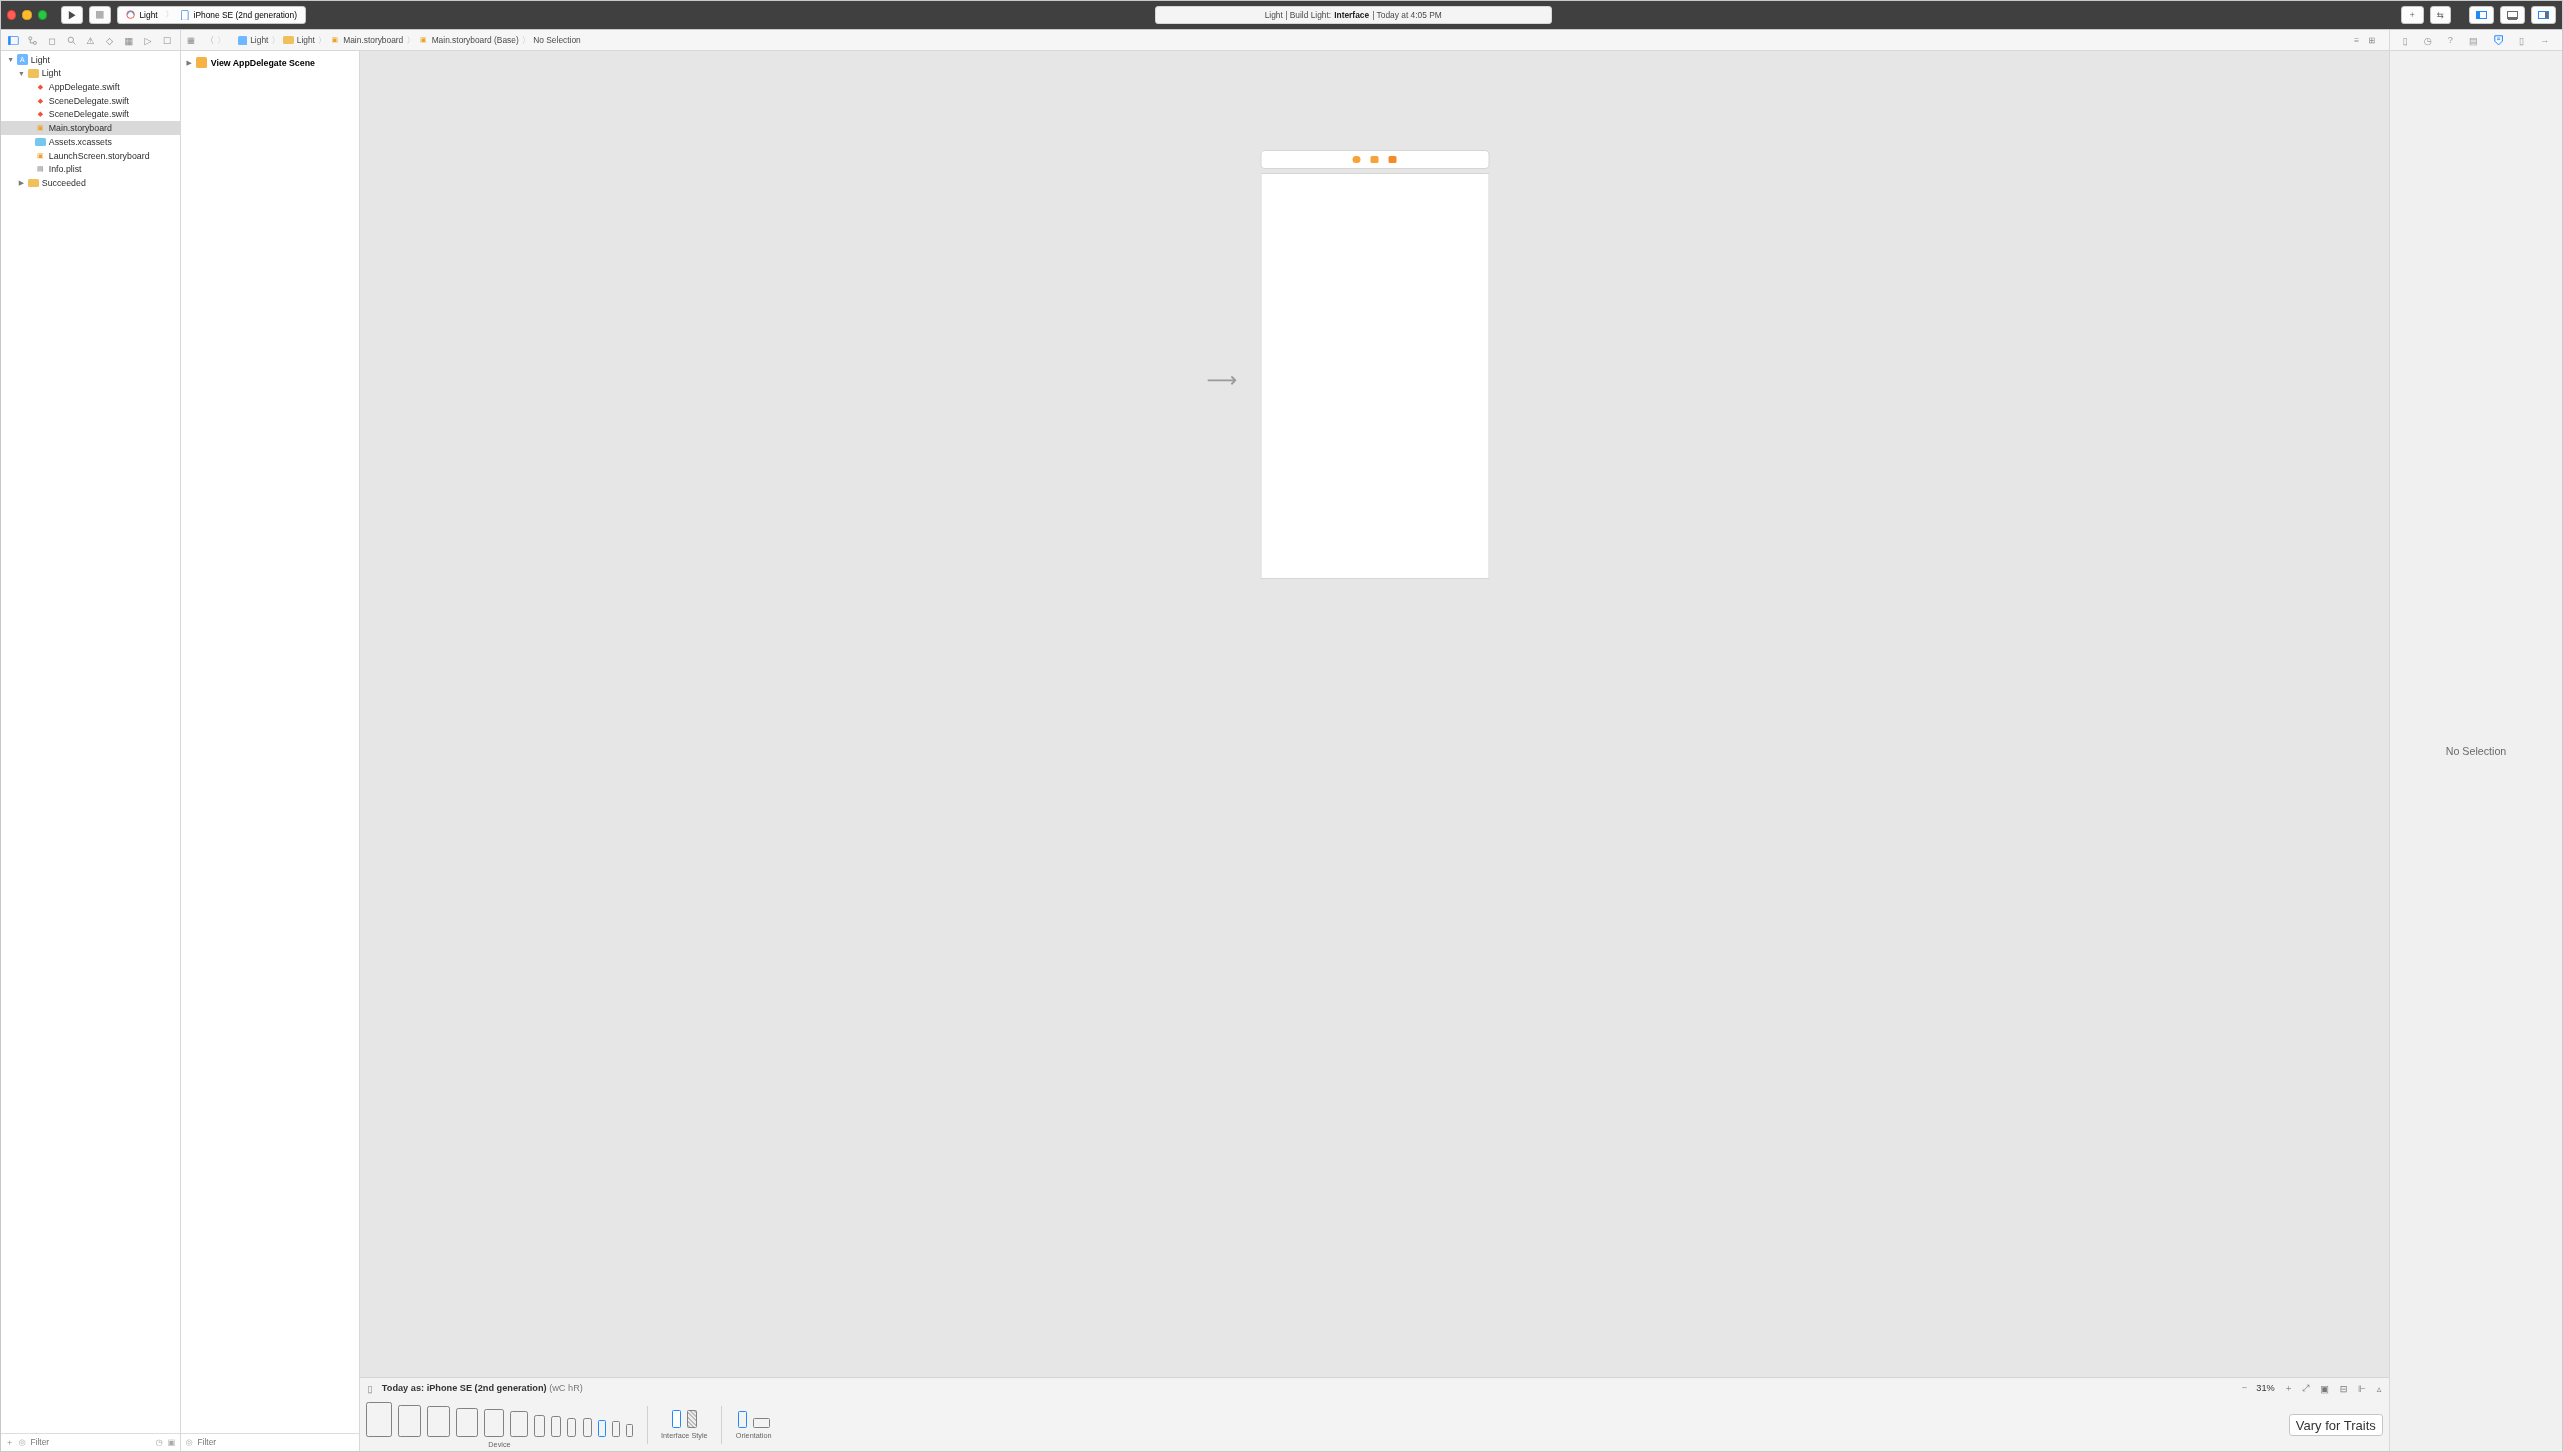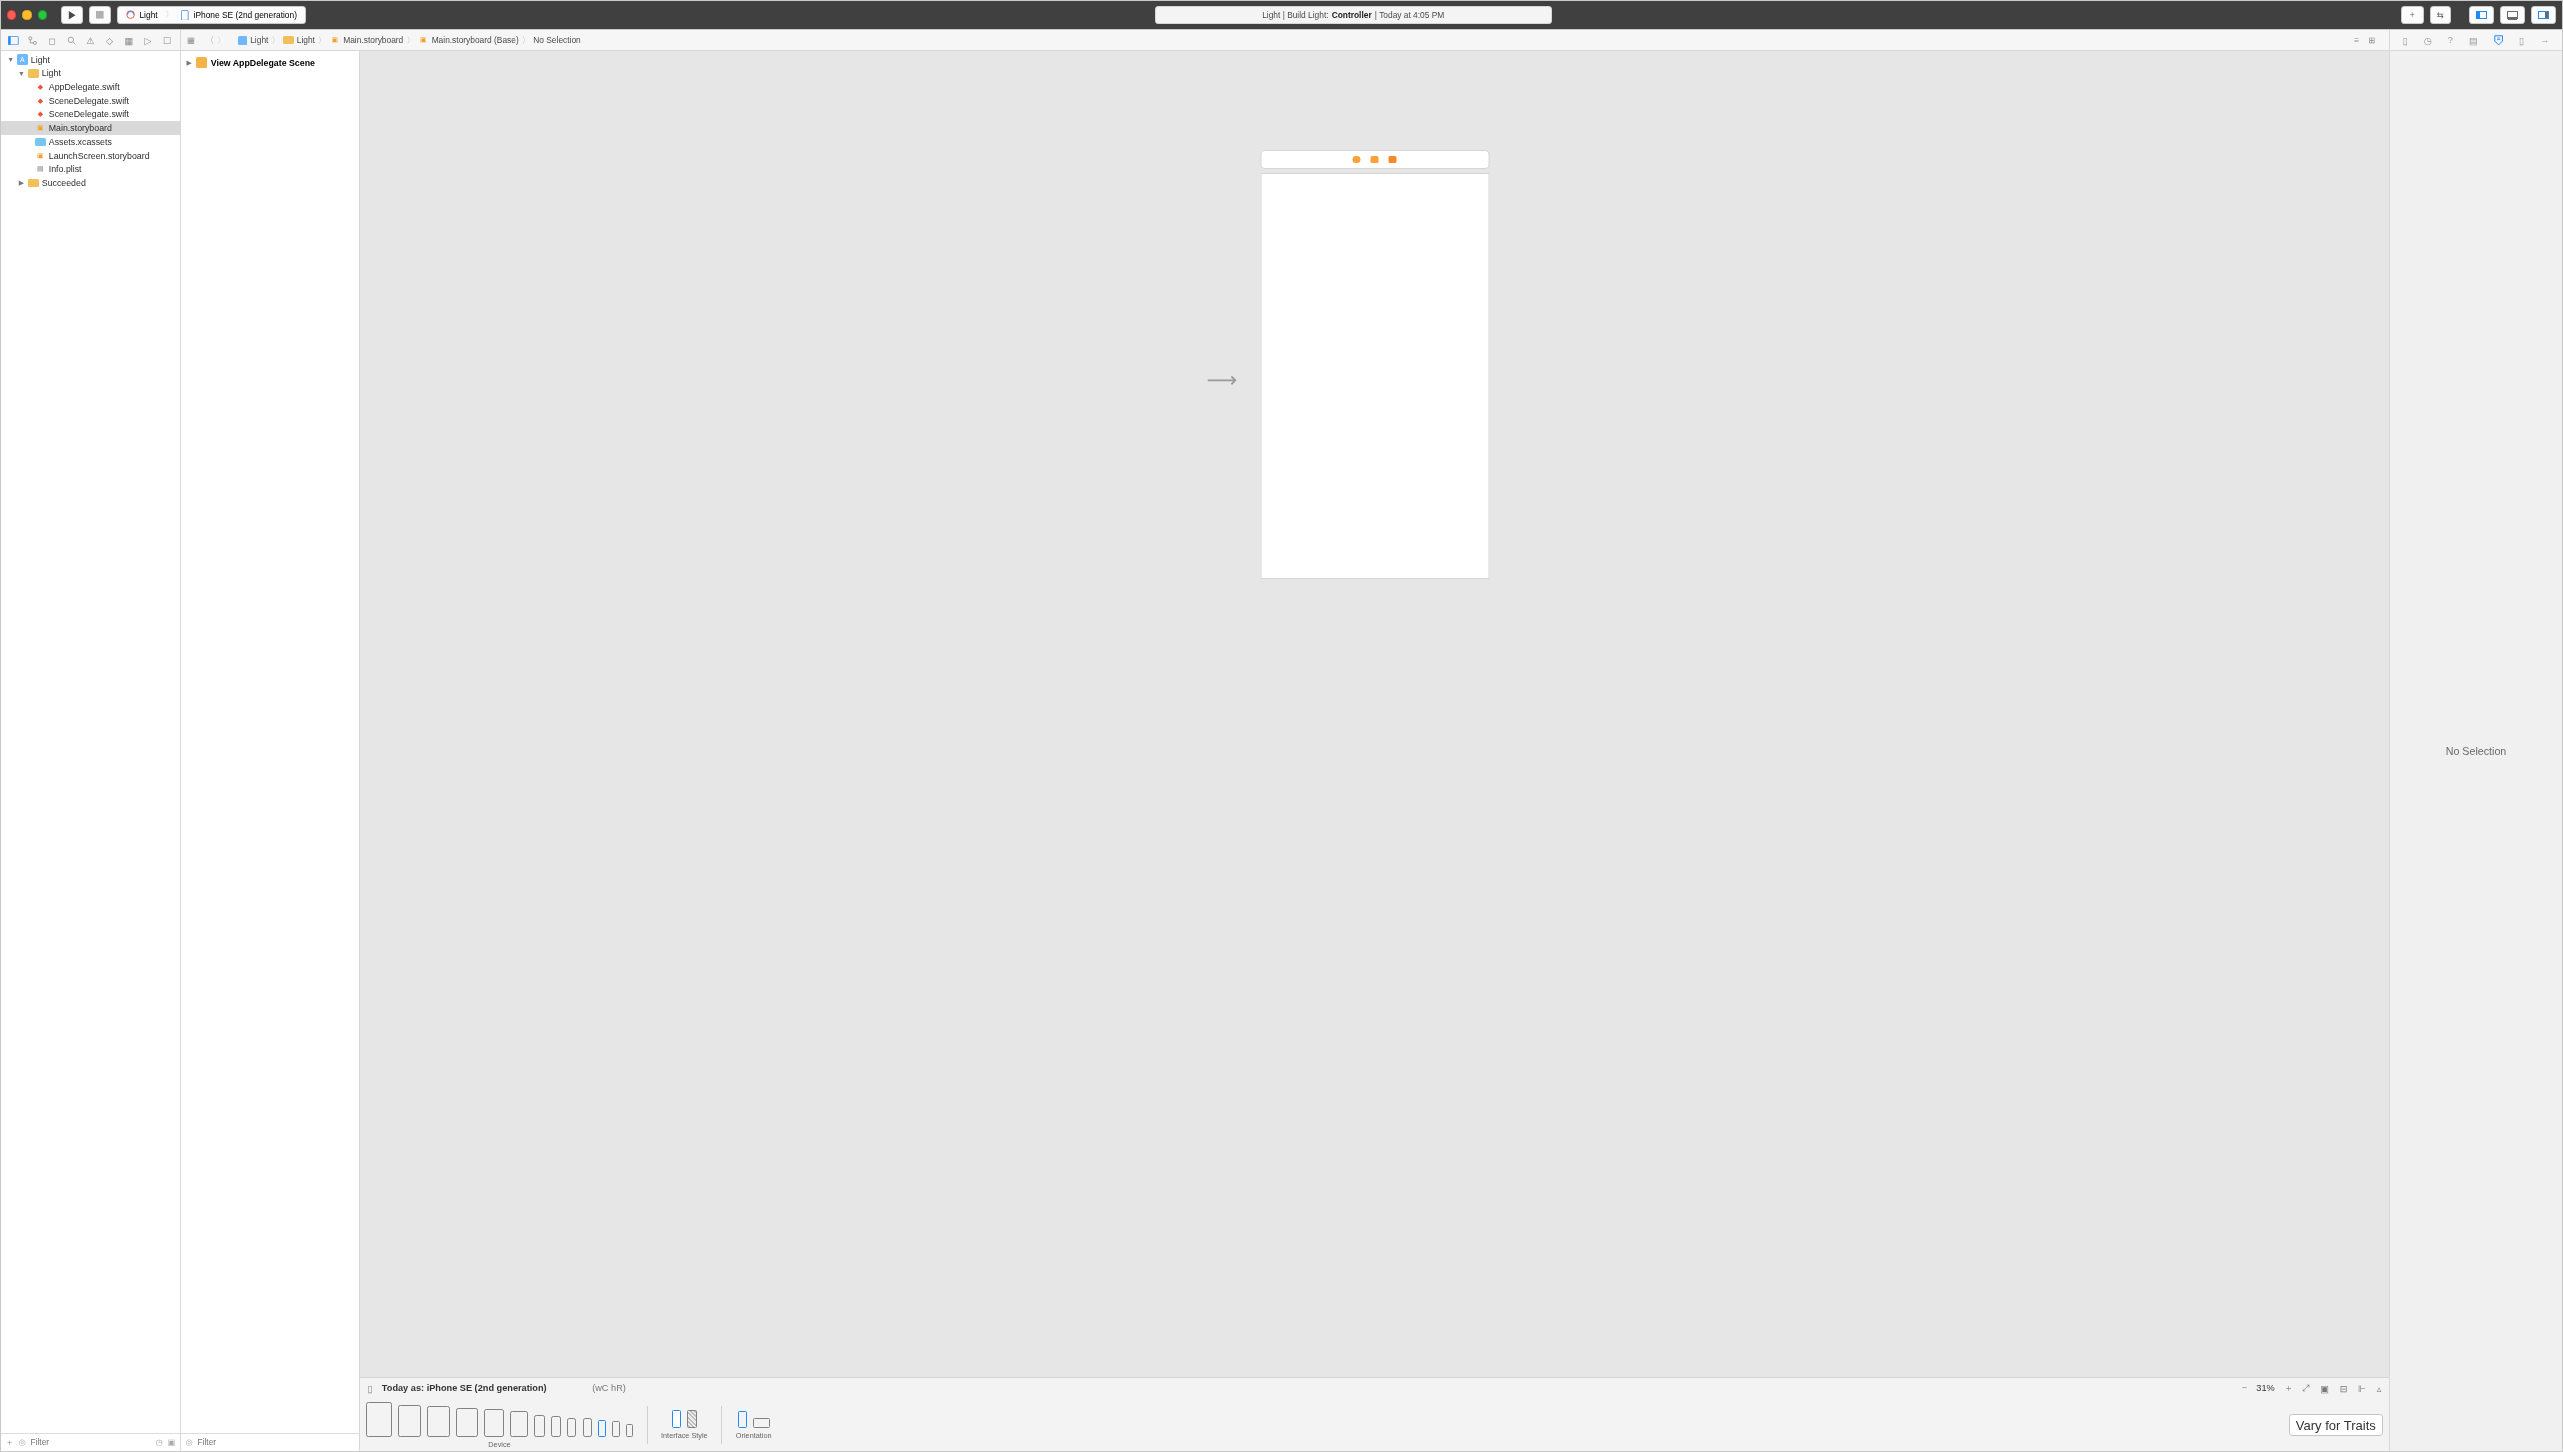--- a/index.html
+++ b/index.html
@@ -74,21 +74,21 @@
 .scene-header { position: absolute; left: 50%; top: 99px; transform: translateX(-50%); width: 229px; height: 18.3px; background: #fff; border: 0.8px solid #d5d5d5; border-radius: 4.6px; display: flex; align-items: center; justify-content: center; gap: 10.7px; }
 .scene-ic { width: 7.6px; height: 7.6px; border-radius: 50%; background: #f5a33a; }
 .scene-ic.s2 { border-radius: 1.5px; background: #f5a33a; }
 .scene-ic.s3 { border-radius: 1.5px; background: #f58a2b; }
 .scene-view { position: absolute; left: 50%; top: 122px; transform: translateX(-50%); width: 229px; height: 406px; background: #fff; border: 0.8px solid #d5d5d5; }
 .arrow { position: absolute; left: calc(50% - 168px); top: 316px; color: #9a9a9a; font-size: 21.4px; }
 
 
 .device-bar { border-top: 0.8px solid #d5d5d5; background: #f3f3f3; display: flex; flex-direction: column; }
 .db-top { height: 21.4px; display: flex; align-items: center; padding: 0 7.6px; font-size: 9.2px; color: #333; gap: 9.2px; }
-.db-top .dim { color: #777; margin-left: 43px; }
+.db-top .dim { color: #777; }
 .db-right { margin-left: auto; display: flex; gap: 10.7px; color: #777; font-size: 9.2px; }
 .db-bottom { height: 52px; display: flex; align-items: center; padding: 0 6.1px; gap: 6.1px; }
 .devices { display: flex; gap: 6.1px; align-items: flex-end; }
 .dev { border: 1.1px solid #828282; border-radius: 2.3px; }
 .dev.sel { border-color: #1f89ff; }
 .dev-label { font-size: 7.3px; color: #666; text-align: center; width: 100%; margin-top: 1.5px; }
 .vsep { width: 0.8px; height: 38px; background: #d0d0d0; margin: 0 7.6px; }
 .group { display: flex; flex-direction: column; align-items: center; gap: 1.5px; }
 .group-row { display: flex; gap: 6.1px; align-items: flex-end; }
 .chip { background: #fff; border: 0.8px solid #c6c6c6; border-radius: 3.1px; padding: 2.3px 6.1px; font-size: 13px; color: #333; }
@@ -127,21 +127,21 @@
       <span>Light</span>
       <span class="scheme-sep">〉</span>
       <svg width="7.6" height="10.7" viewBox="0 0 10 14">
           <rect x="0.5" y="0.5" width="9" height="13" rx="1.5" fill="none" stroke="#2b7de9"></rect>
         </svg>
       <span>iPhone SE (2nd generation)</span>
     </div>
     <div class="spacer"></div>
     <div class="statuspill">
       <span>Light | Build Light:</span>
-      <span class="bold">Controller</span>
+      <span class="bold">Interface</span>
       <span>| Today at 4:05 PM</span>
     </div>
     <div class="spacer"></div>
     <div class="right-tools">
       <div class="tbtn">＋</div>
       <div class="tbtn">⇆</div>
       <div style="width:6.1px"></div>
       <div class="tbtn">
           <span class="rect-icon left sel"></span>
         </div>

